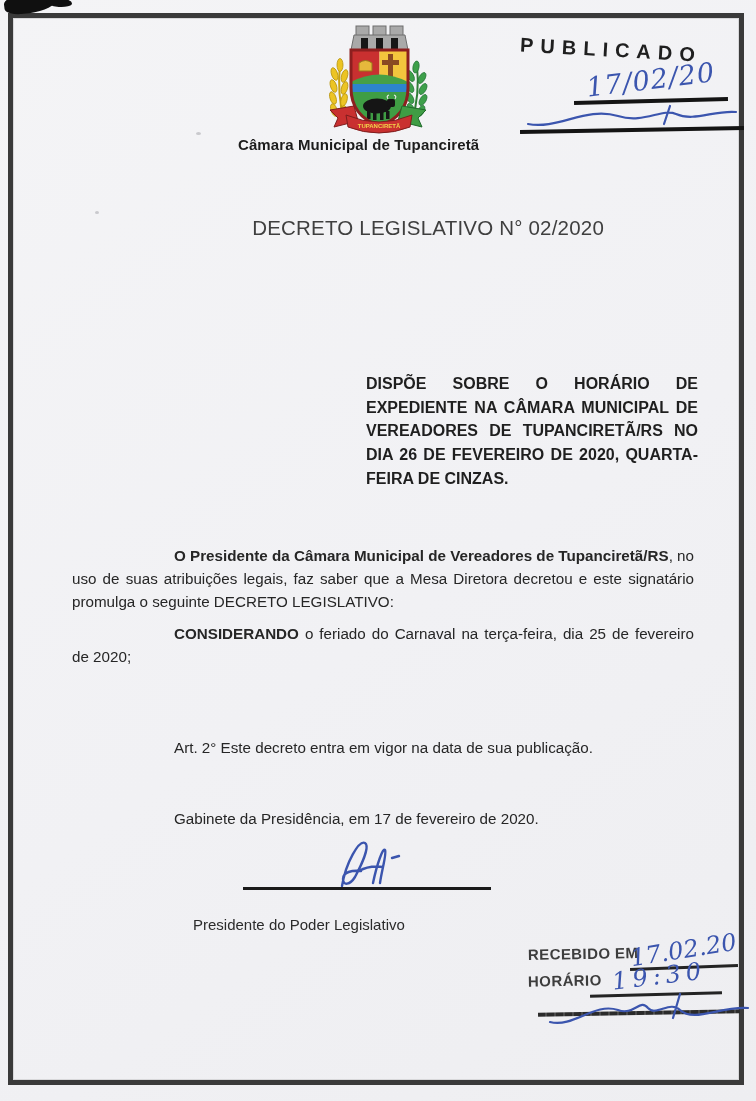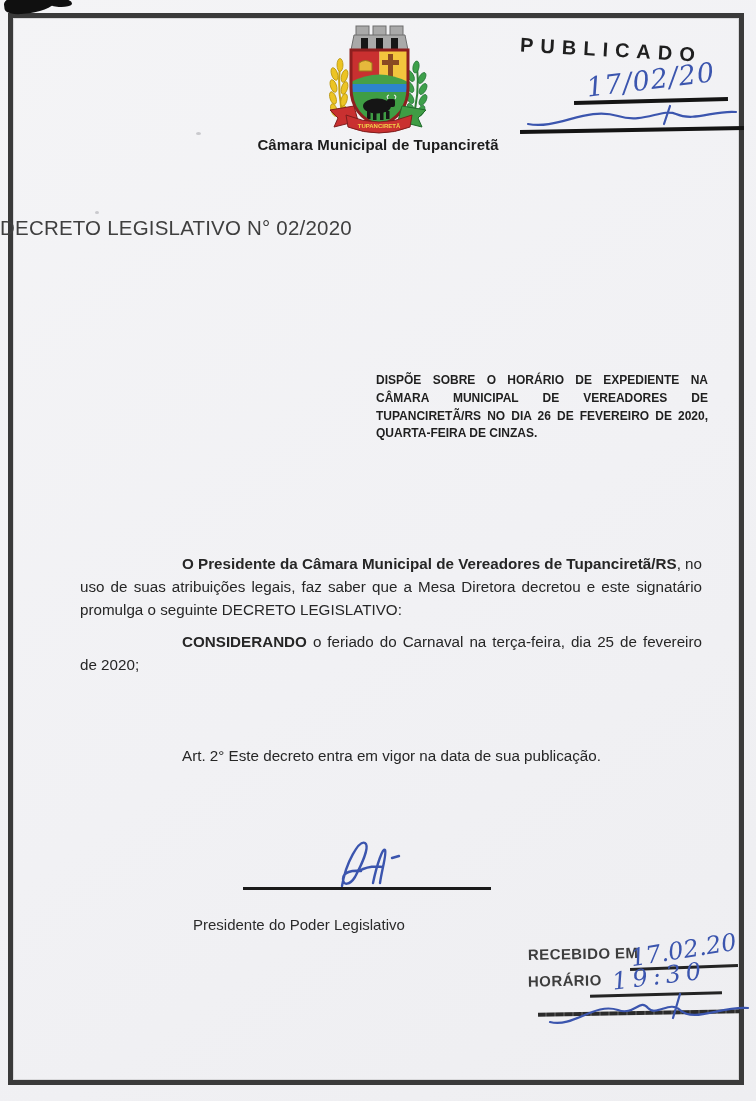--- a/index.html
+++ b/index.html
@@ -32,55 +32,55 @@
     position:absolute;left:46px;top:-2px;width:26px;height:9px;
     background:#101010;border-radius:50%;
     transform:rotate(4deg);
   }
   .speck{position:absolute;background:#c9c9cd;border-radius:50%;}
 
   
   .crest{position:absolute;left:316px;top:24px;width:124px;height:116px;}
   .org-name{
     position:absolute;left:238px;top:136px;width:280px;
-    text-align:center;font-size:15px;font-weight:600;color:#1c1c1c;
+    text-align:left;font-size:15px;font-weight:600;color:#1c1c1c;
     letter-spacing:0.1px;
   }
 
   
   .pub-label{
     position:absolute;left:520px;top:40px;width:230px;
     font-size:20px;font-weight:800;letter-spacing:7px;color:#1f1f1f;
     transform:rotate(3.2deg);white-space:nowrap;
   }
   .pub-line1{position:absolute;left:574px;top:99px;width:154px;height:4px;background:#141414;transform:rotate(-1.5deg);}
   .pub-line2{position:absolute;left:520px;top:128px;width:224px;height:4px;background:#141414;transform:rotate(-1deg);}
   .hand{
     font-family:"DejaVu Serif", serif;font-style:italic;color:#3b55ae;
     white-space:nowrap;
   }
   .pub-date{position:absolute;left:586px;top:64px;font-size:27px;transform:rotate(-7deg);letter-spacing:1px;}
   .pub-sign{position:absolute;left:524px;top:100px;width:218px;height:32px;}
 
   
-  .title{position:absolute;left:0;width:604px;text-align:left;
+  .title{position:absolute;left:0;width:604px;text-align:right;
     font-size:20.5px;color:#3f3f3f;letter-spacing:0.2px;}
   .title1{top:216px;}
   .title2{top:262px;}
 
   
   .ementa{
-    position:absolute;left:376px;top:372px;width:332px;
-    font-size:12px;font-weight:700;line-height:1.48;color:#1f1f1f;
+    position:absolute;left:366px;top:372px;width:332px;
+    font-size:16px;font-weight:700;line-height:1.48;color:#1f1f1f;
     text-align:justify;
   }
 
   
   .bp{
-    position:absolute;left:68px;width:622px;margin:12px;
+    position:absolute;left:68px;width:622px;margin:4px;
     font-size:15.2px;line-height:1.5;text-align:justify;color:#262626;
     text-indent:102px;
   }
   .p1{top:541px;}
   .p2{top:619px;}
   .p3{top:675px;}
   .p4{top:733px;}
   .p5{top:804px;text-align:left;}
 
   
@@ -204,20 +204,21 @@
   </svg>
   <div class="pub-line2"></div>
 
   <div class="title title1">DECRETO LEGISLATIVO N° 02/2020</div>
 
   <div class="ementa">DISPÕE SOBRE O HORÁRIO DE EXPEDIENTE NA CÂMARA MUNICIPAL DE VEREADORES DE TUPANCIRETÃ/RS NO DIA 26 DE FEVEREIRO DE 2020, QUARTA-FEIRA DE CINZAS.</div>
 
   <p class="bp p1"><b>O Presidente da Câmara Municipal de Vereadores de Tupanciretã/RS</b><span>, no uso de suas atribuições legais, faz saber que a Mesa Diretora decretou e este signatário promulga o seguinte DECRETO LEGISLATIVO:</span></p>
   <p class="bp p2"><b>CONSIDERANDO</b><span> o feriado do Carnaval na terça-feira, dia 25 de fevereiro de 2020;</span></p>
   <p class="bp p4">Art. 2° Este decreto entra em vigor na data de sua publicação.</p>
+  <p class="bp p5">Gabinete da Presidência, em 17 de fevereiro de 2020.</p>
 
   <svg class="sig-auto" viewBox="0 0 92 58">
     <path d="M14,52 C18,28 31,6 37,9 C42,12 34,30 27,43 C22,51 15,52 15,45 C15,38 24,36 33,37 M45,49 C49,30 55,13 57,16 C59,19 54,35 52,49 M31,37 C38,33 48,32 55,33 M64,24 l7,-2" fill="none" stroke="#3b55ae" stroke-width="2.4" stroke-linecap="round"></path>
   </svg>
   <div class="sig-line"></div>
   <div class="sig-role">Presidente do Poder Legislativo</div>
 
   <div class="rec-label rec-l1">RECEBIDO EM</div>
   <div class="rec-date hand">17.02.20</div>
   <div class="rec-line rec-line1"></div>

